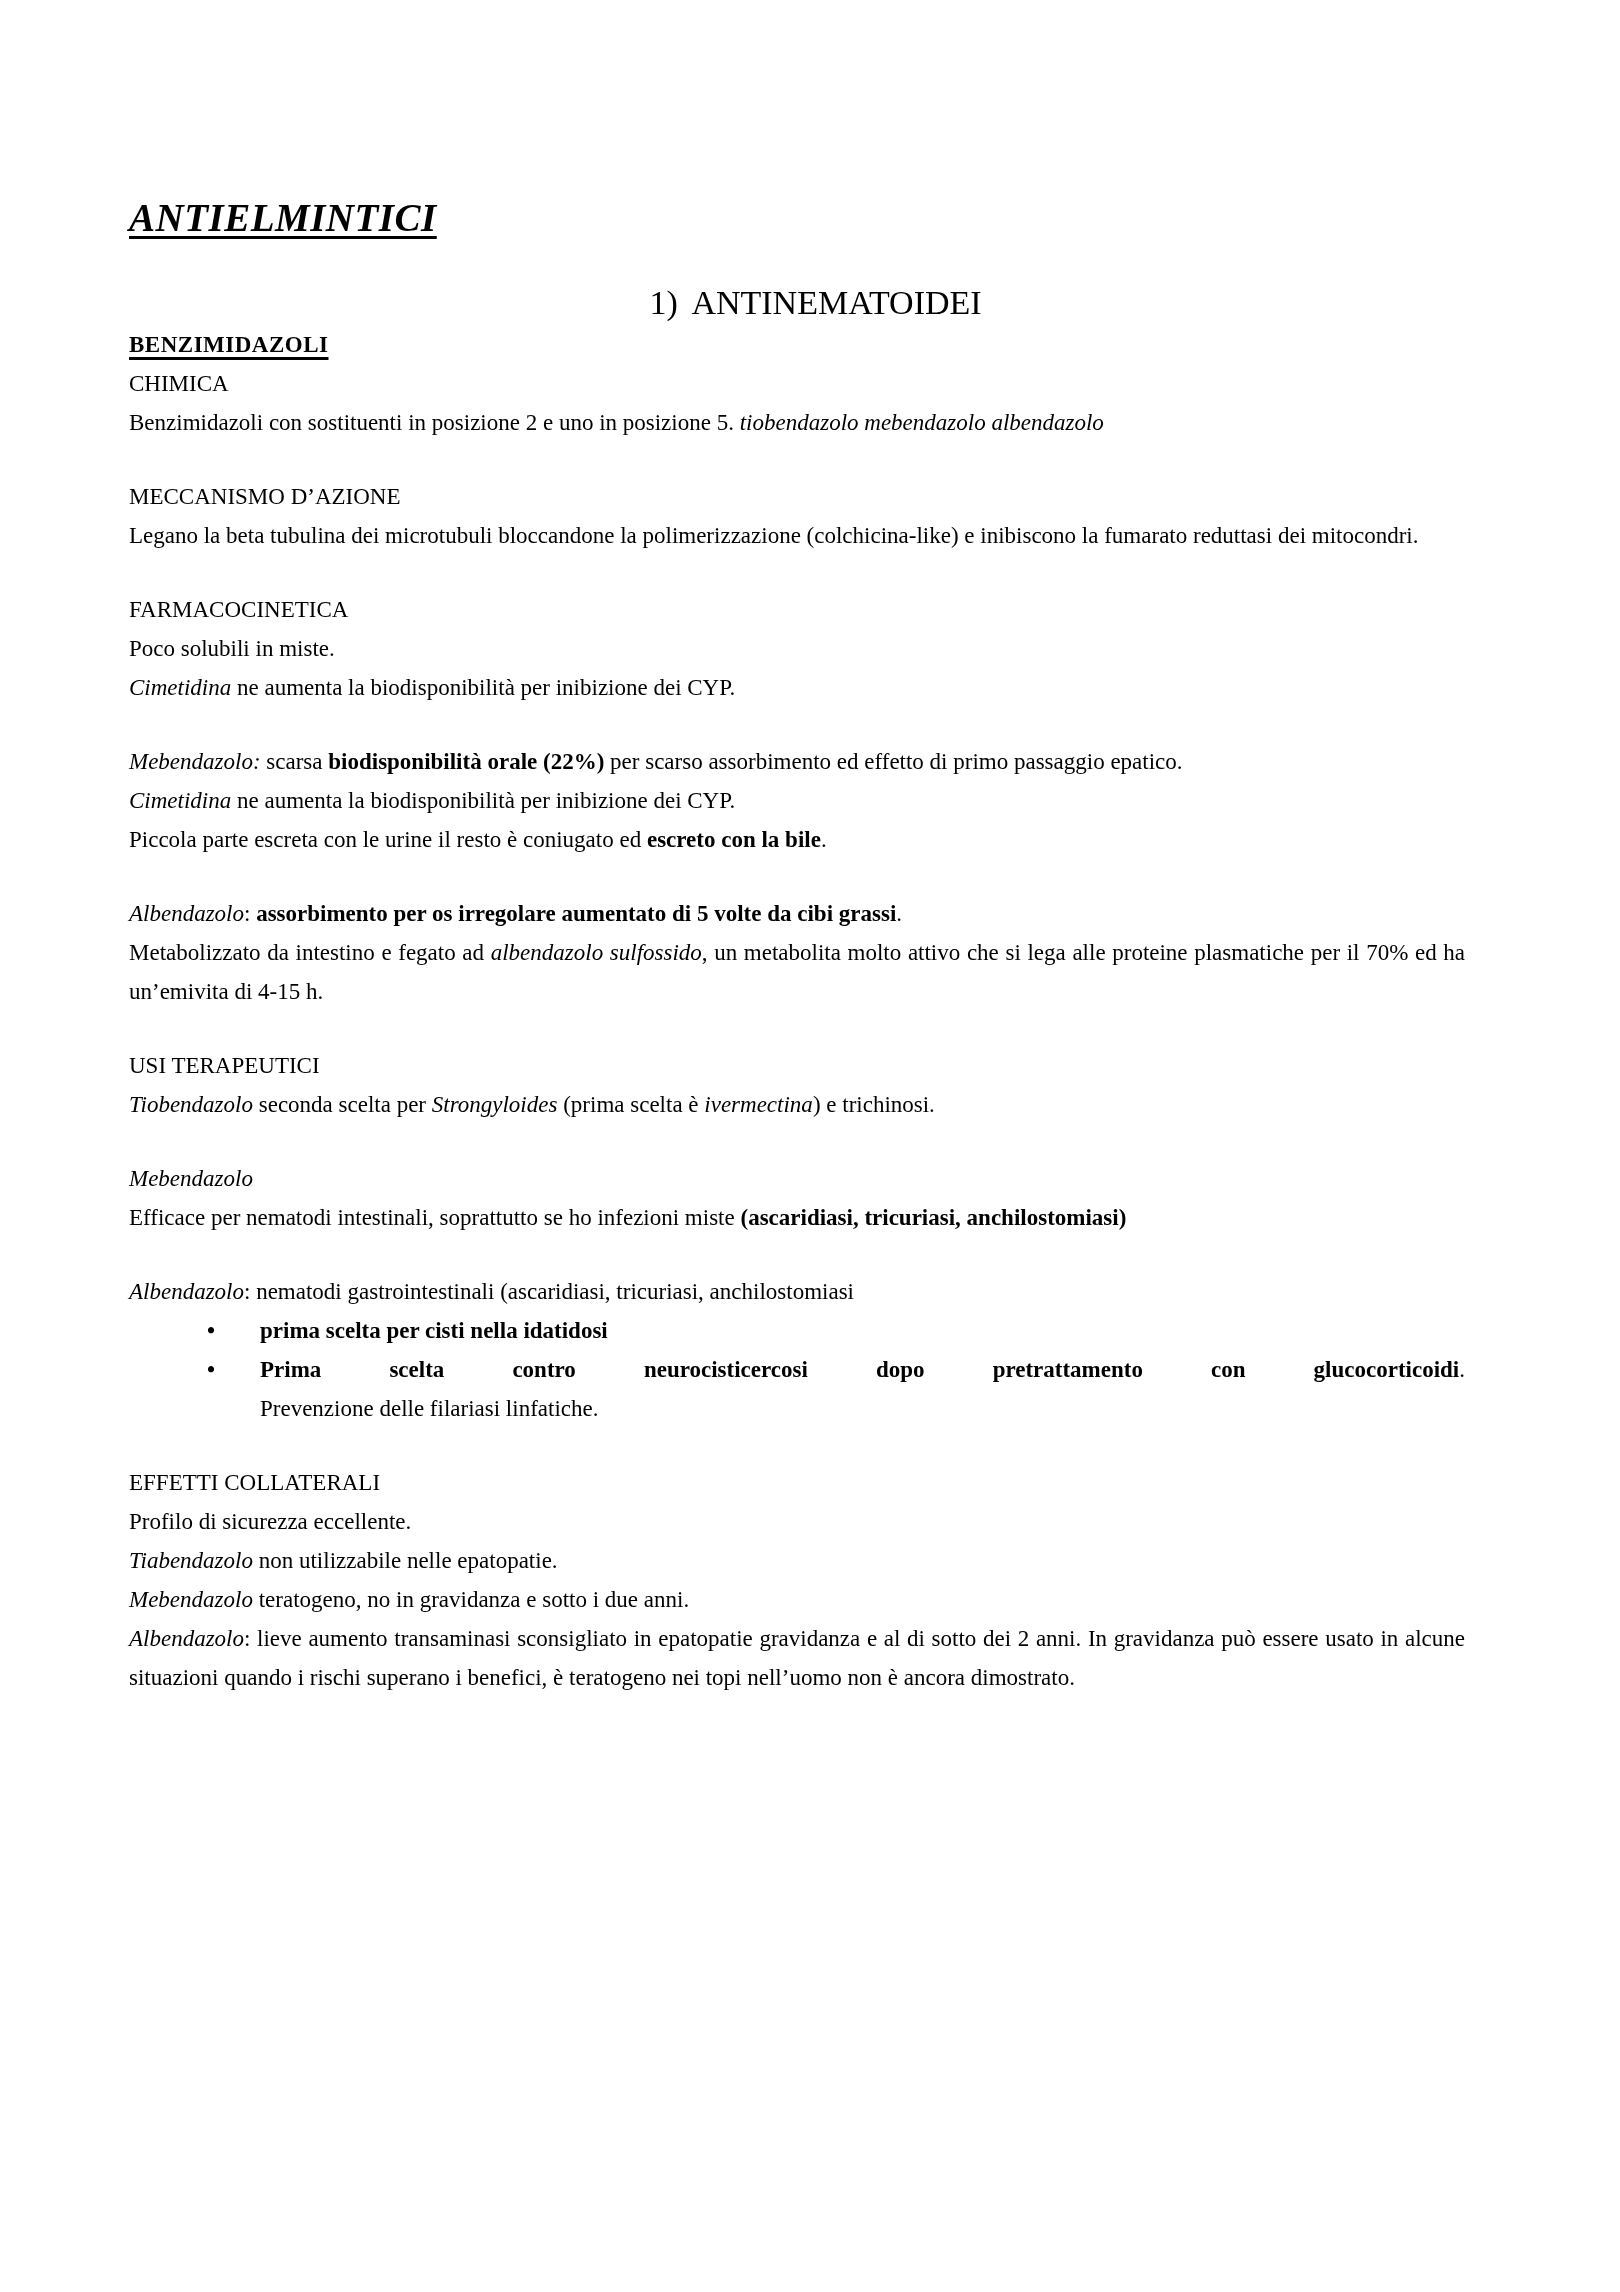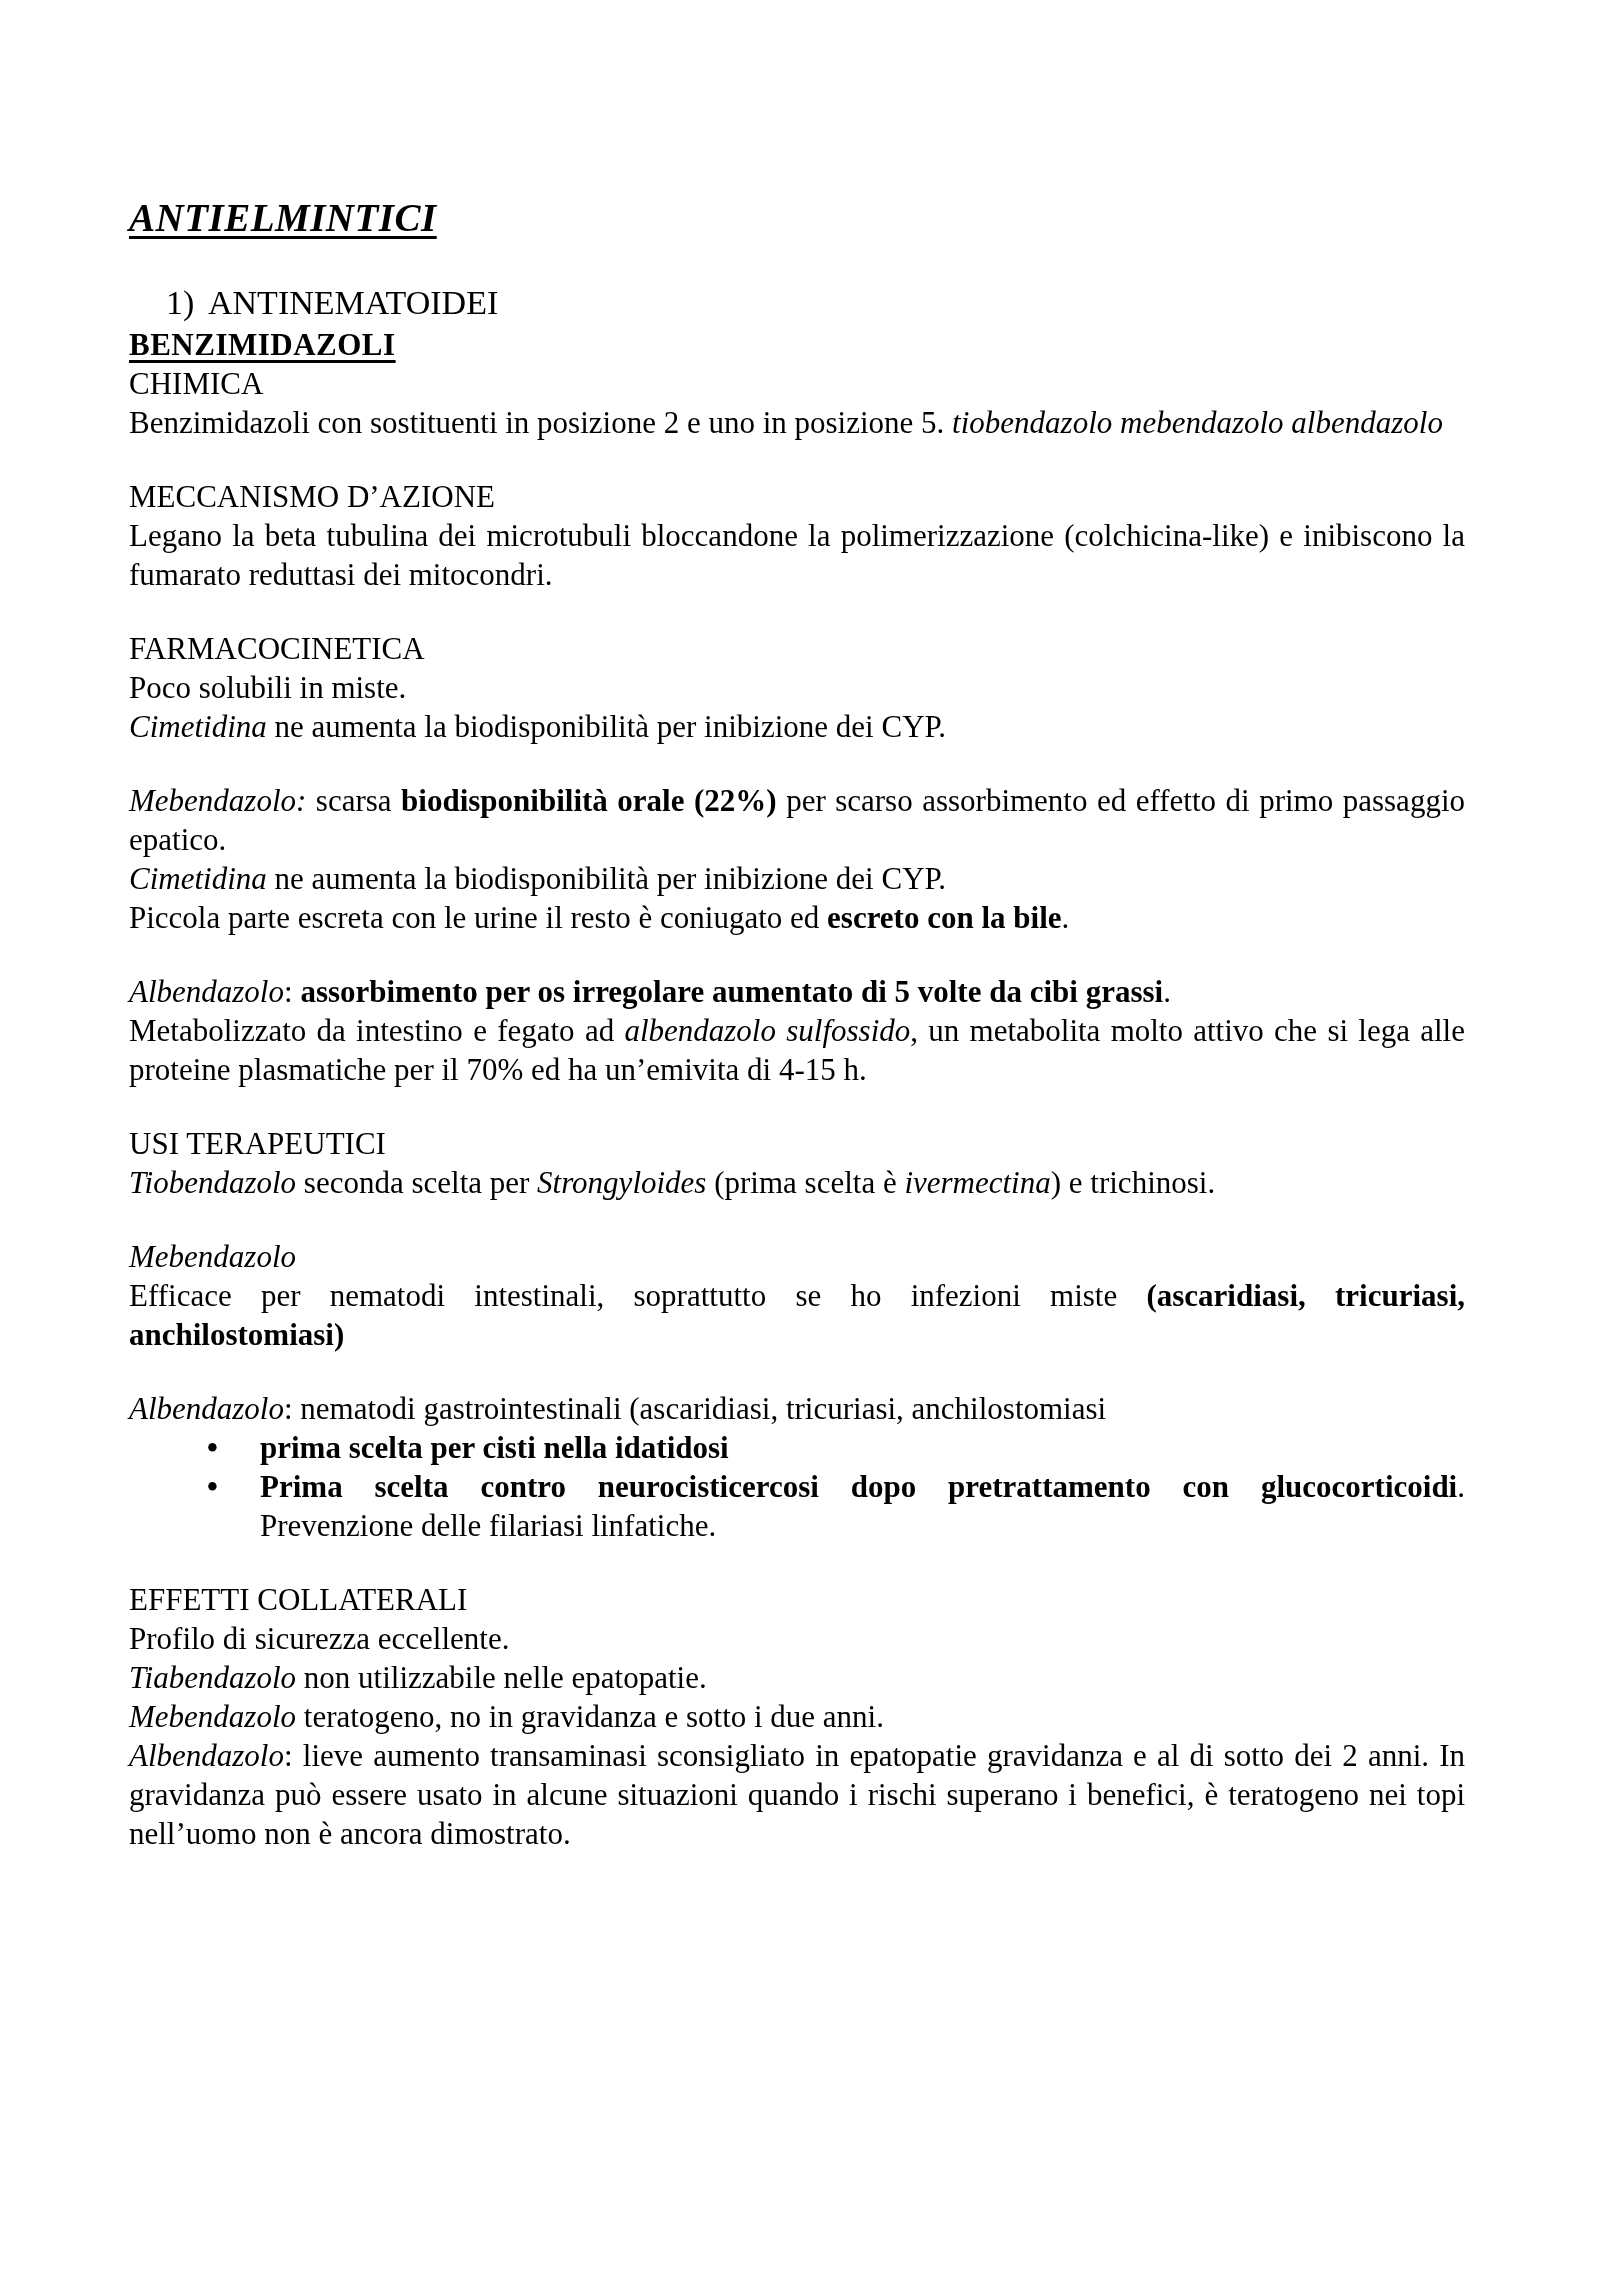--- a/index.html
+++ b/index.html
@@ -12,40 +12,40 @@
     width: 1620px;
     height: 2293px;
     background: #ffffff;
     color: #000000;
     box-sizing: border-box;
     padding: 194px 155px 39px 129px;
     font-family: "Liberation Serif", "DejaVu Serif", serif;
     overflow: hidden;
   }
   .block {
-    font-size: 31px;
+    font-size: 23px;
     line-height: 39px;
     text-align: justify;
   }
   .b { font-weight: bold; }
   .i { font-style: italic; }
   .u { text-decoration: underline; text-decoration-thickness: 2.9px; text-underline-offset: 4.9px; }
 
   .title {
     font-size: 39px;
     line-height: 47px;
     text-align: left;
     letter-spacing: 0.5px;
   }
   .blank { height: 35px; }
   .numbered-heading {
     font-size: 34px;
     line-height: 45px;
     padding-left: 37px;
-    text-align: left;
+    text-align: center;
     margin-top: 3.9px;
   }
   .numbered-heading .marker { margin-right: 13.7px; }
   .subheading {
     text-align: left;
     letter-spacing: 0.5px;
   }
   .para { }
   .bullet, .bullet-stretch, .bullet-cont {
     position: relative;

